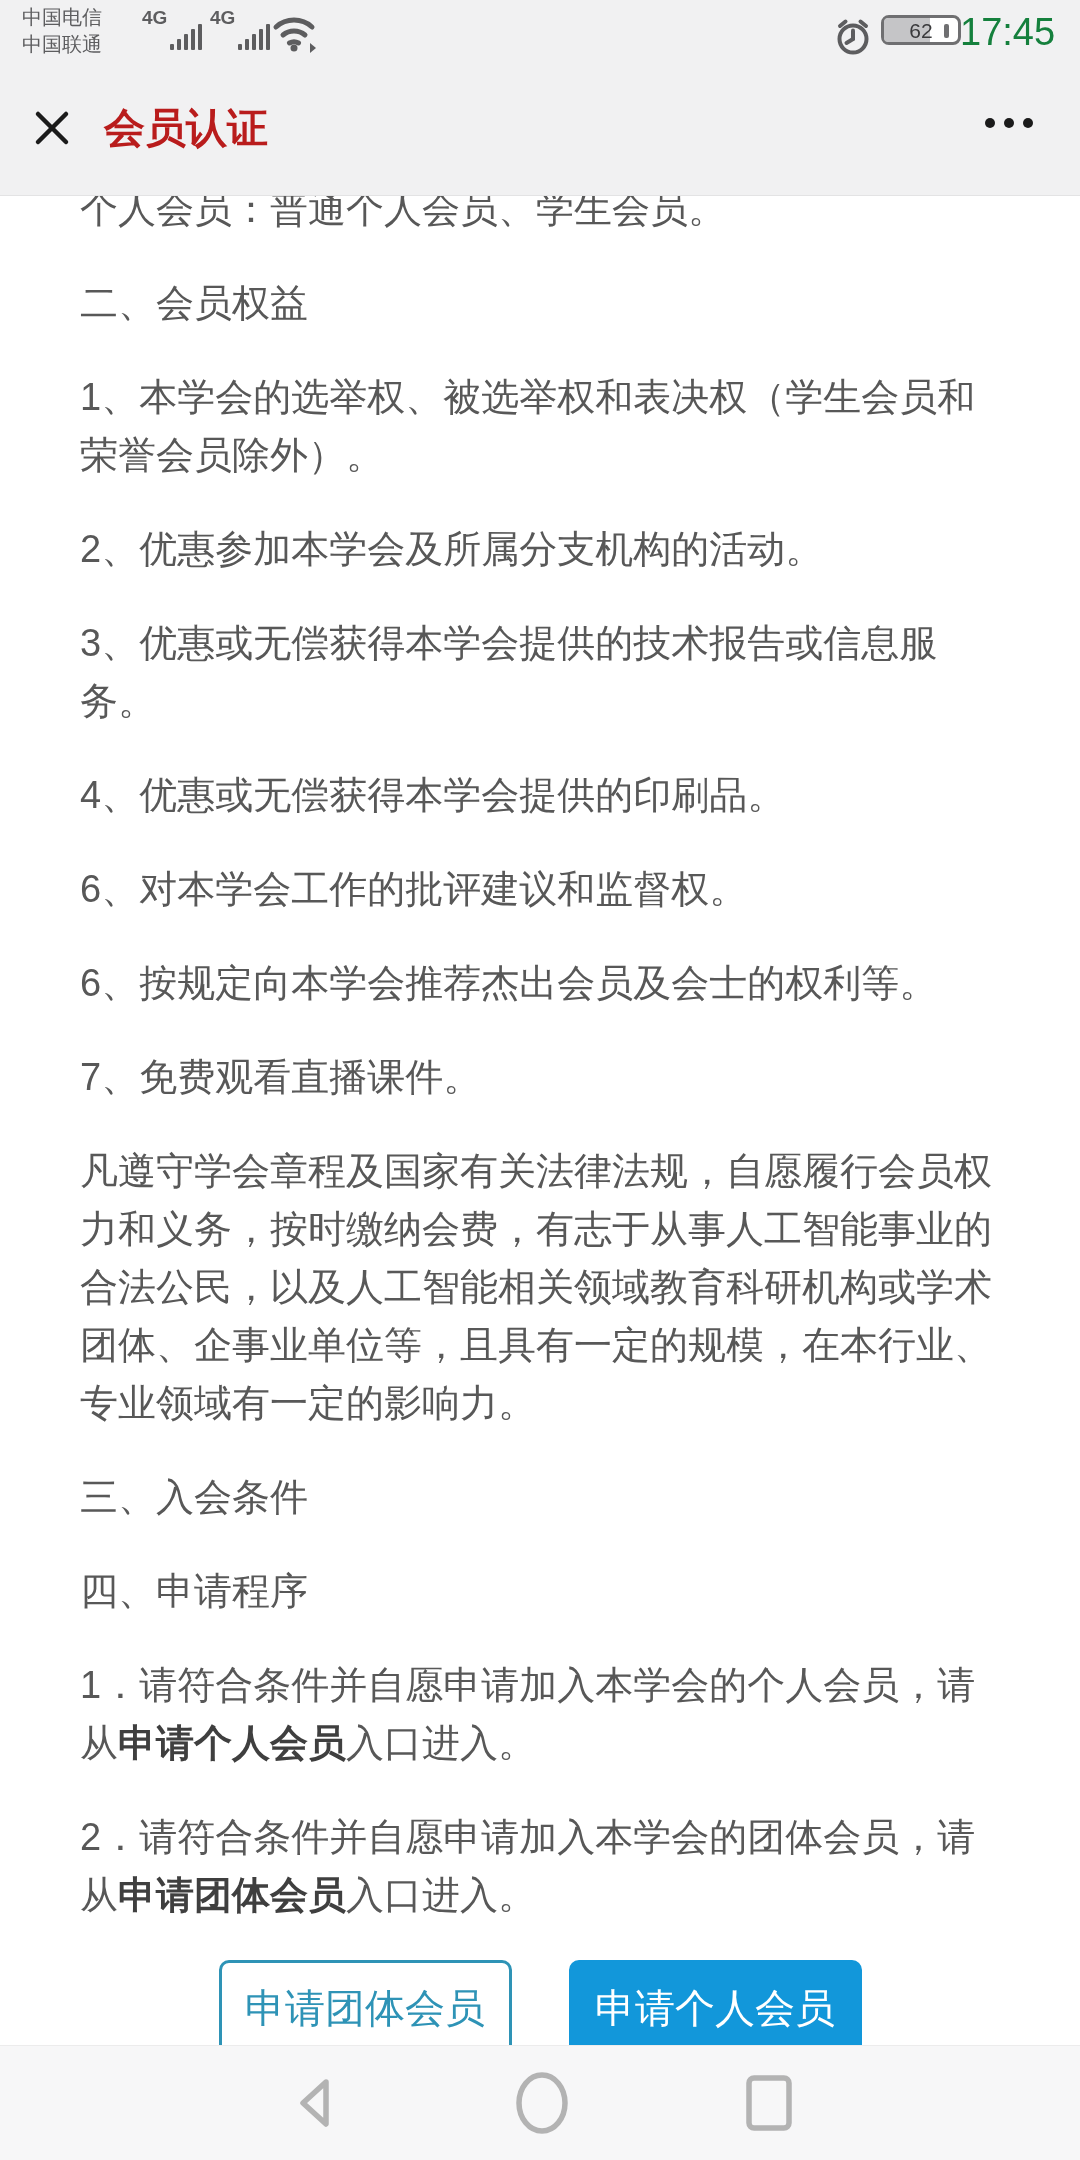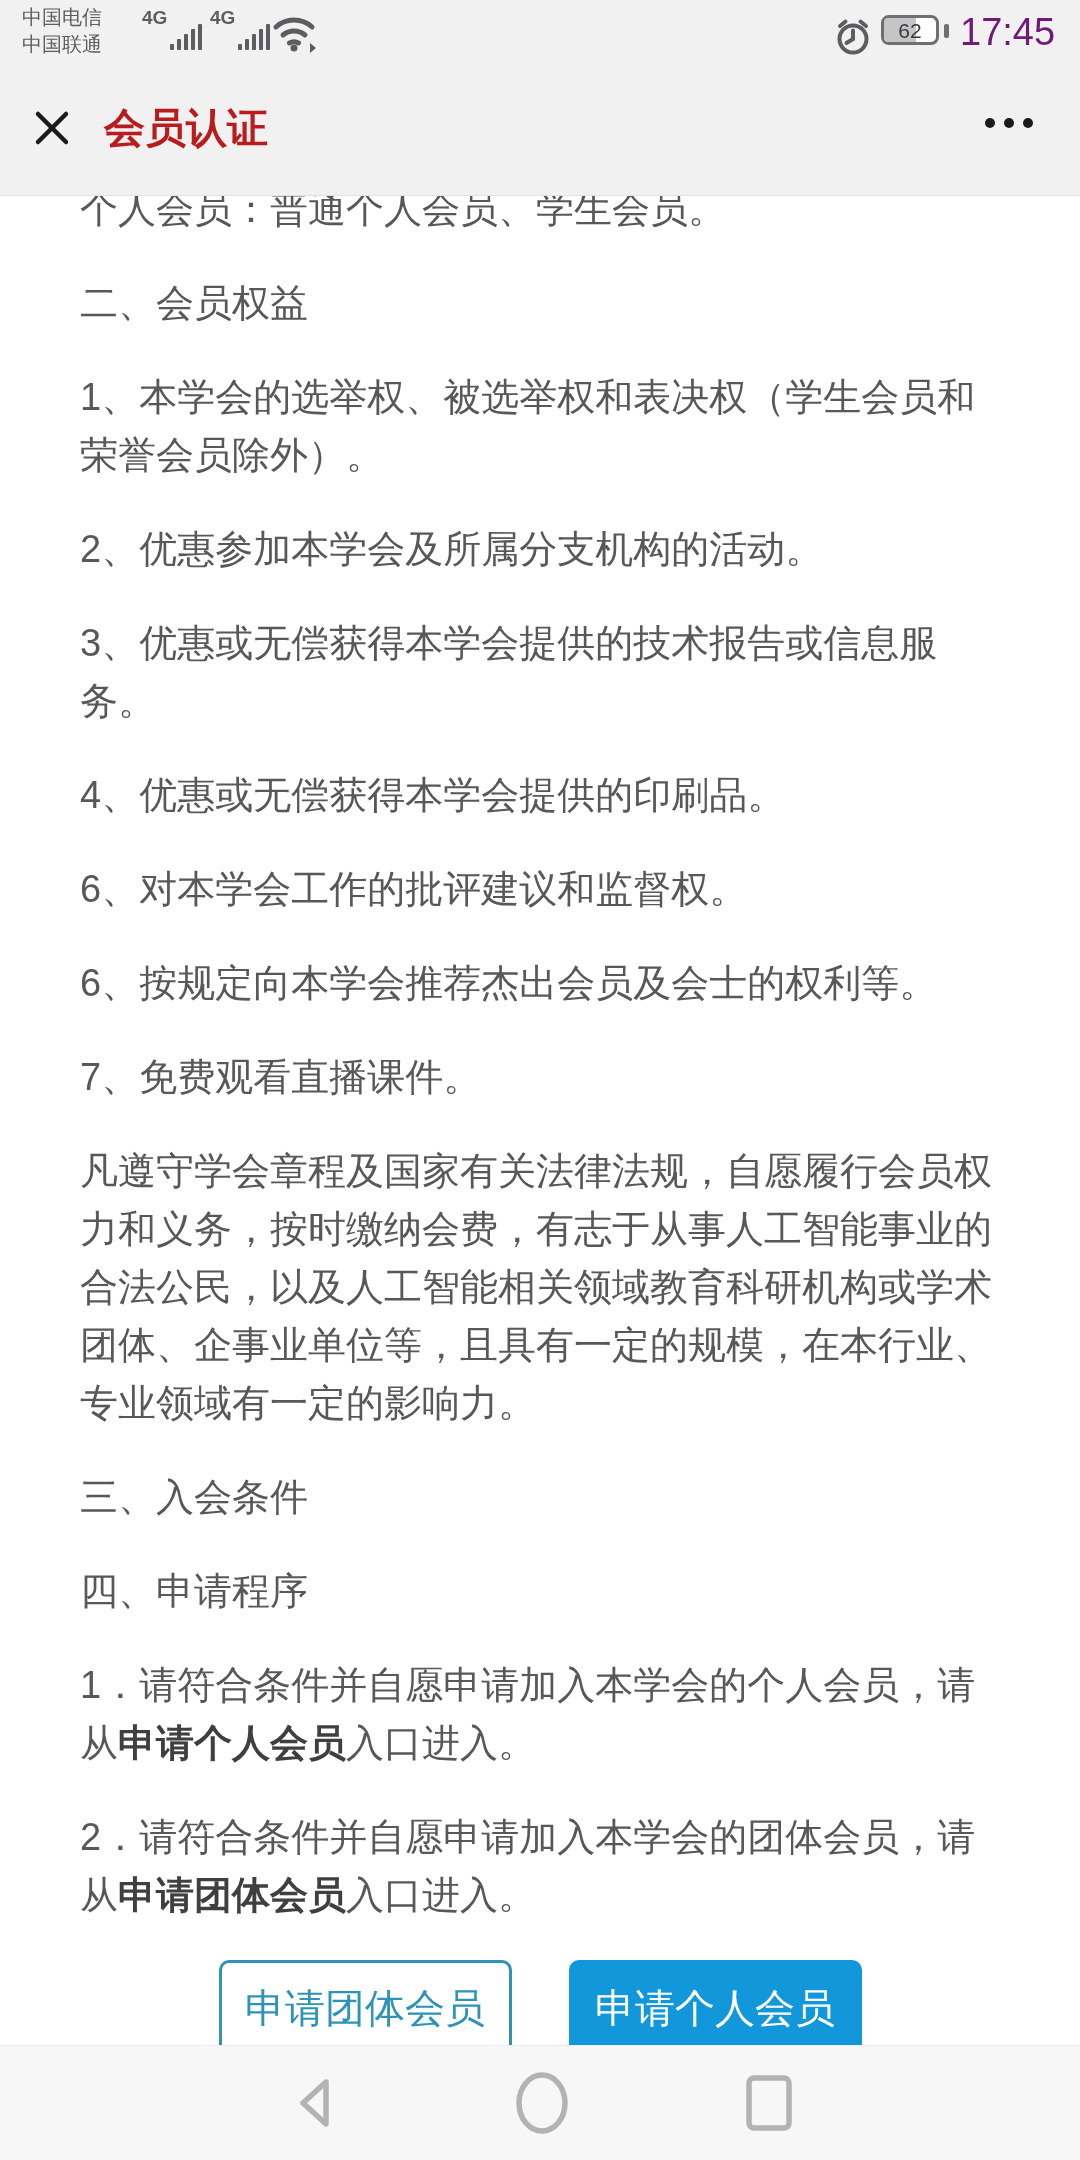--- a/index.html
+++ b/index.html
@@ -16,27 +16,27 @@
   .status-bar{position:absolute;top:0;left:0;width:100%;height:60px;}
   .carriers{position:absolute;left:22px;top:4px;font-size:20px;line-height:27px;color:#5d5d5f;}
   .net-group{position:absolute;top:8px;display:flex;align-items:flex-start;}
   .net-1{left:142px;} .net-2{left:210px;}
   .net-label{font-size:19px;font-weight:700;color:#5d5d5f;line-height:19px;}
   .bars{display:flex;align-items:flex-end;gap:3px;margin-left:3px;margin-top:15px;height:27px;}
   .bars i{display:block;width:4px;background:#5d5d5f;border-radius:1px;}
   .b1{height:6px}.b2{height:11px}.b3{height:16px}.b4{height:21px}.b5{height:26px}
   .wifi{position:absolute;left:272px;top:10px;}
   .alarm{position:absolute;left:833px;top:17px;}
-  .battery{position:absolute;left:881px;top:15px;width:58px;height:30px;
+  .battery{position:absolute;left:881px;top:15px;width:80px;height:30px;
     border:3px solid #6f6f71;border-radius:8px;box-sizing:border-box;background:#fff;}
   .battery-fill{position:absolute;left:0;top:0;bottom:0;width:62%;background:#c5c5c7;border-radius:4px 0 0 4px;}
   .battery-num{position:absolute;inset:0;display:flex;align-items:center;justify-content:center;
     font-size:21px;color:#3a3a3c;line-height:1;}
   .battery-nub{position:absolute;left:944px;top:24px;width:5px;height:14px;background:#6f6f71;border-radius:2px;}
-  .clock-time{position:absolute;left:960px;top:11px;font-size:38px;color:#701a75;}
+  .clock-time{position:absolute;left:960px;top:11px;font-size:38px;color:#15803d;}
   
   .titlebar{position:absolute;top:60px;left:0;width:100%;height:136px;}
   .close-btn{position:absolute;left:30px;top:46px;width:44px;height:44px;cursor:pointer;}
   .page-title{position:absolute;left:104px;top:44px;font-size:41px;font-weight:600;color:#b91c1c;line-height:48px;text-align:center;}
   .more-btn{position:absolute;right:47px;top:58px;display:flex;gap:9px;cursor:pointer;}
   .more-btn i{display:block;width:10px;height:10px;border-radius:50%;background:#1b1b1b;}
   
   .content{
     position:absolute;top:196px;left:0;width:1080px;height:1849px;
     background:#ffffff;overflow:hidden;box-sizing:border-box;padding:16px 80px;

